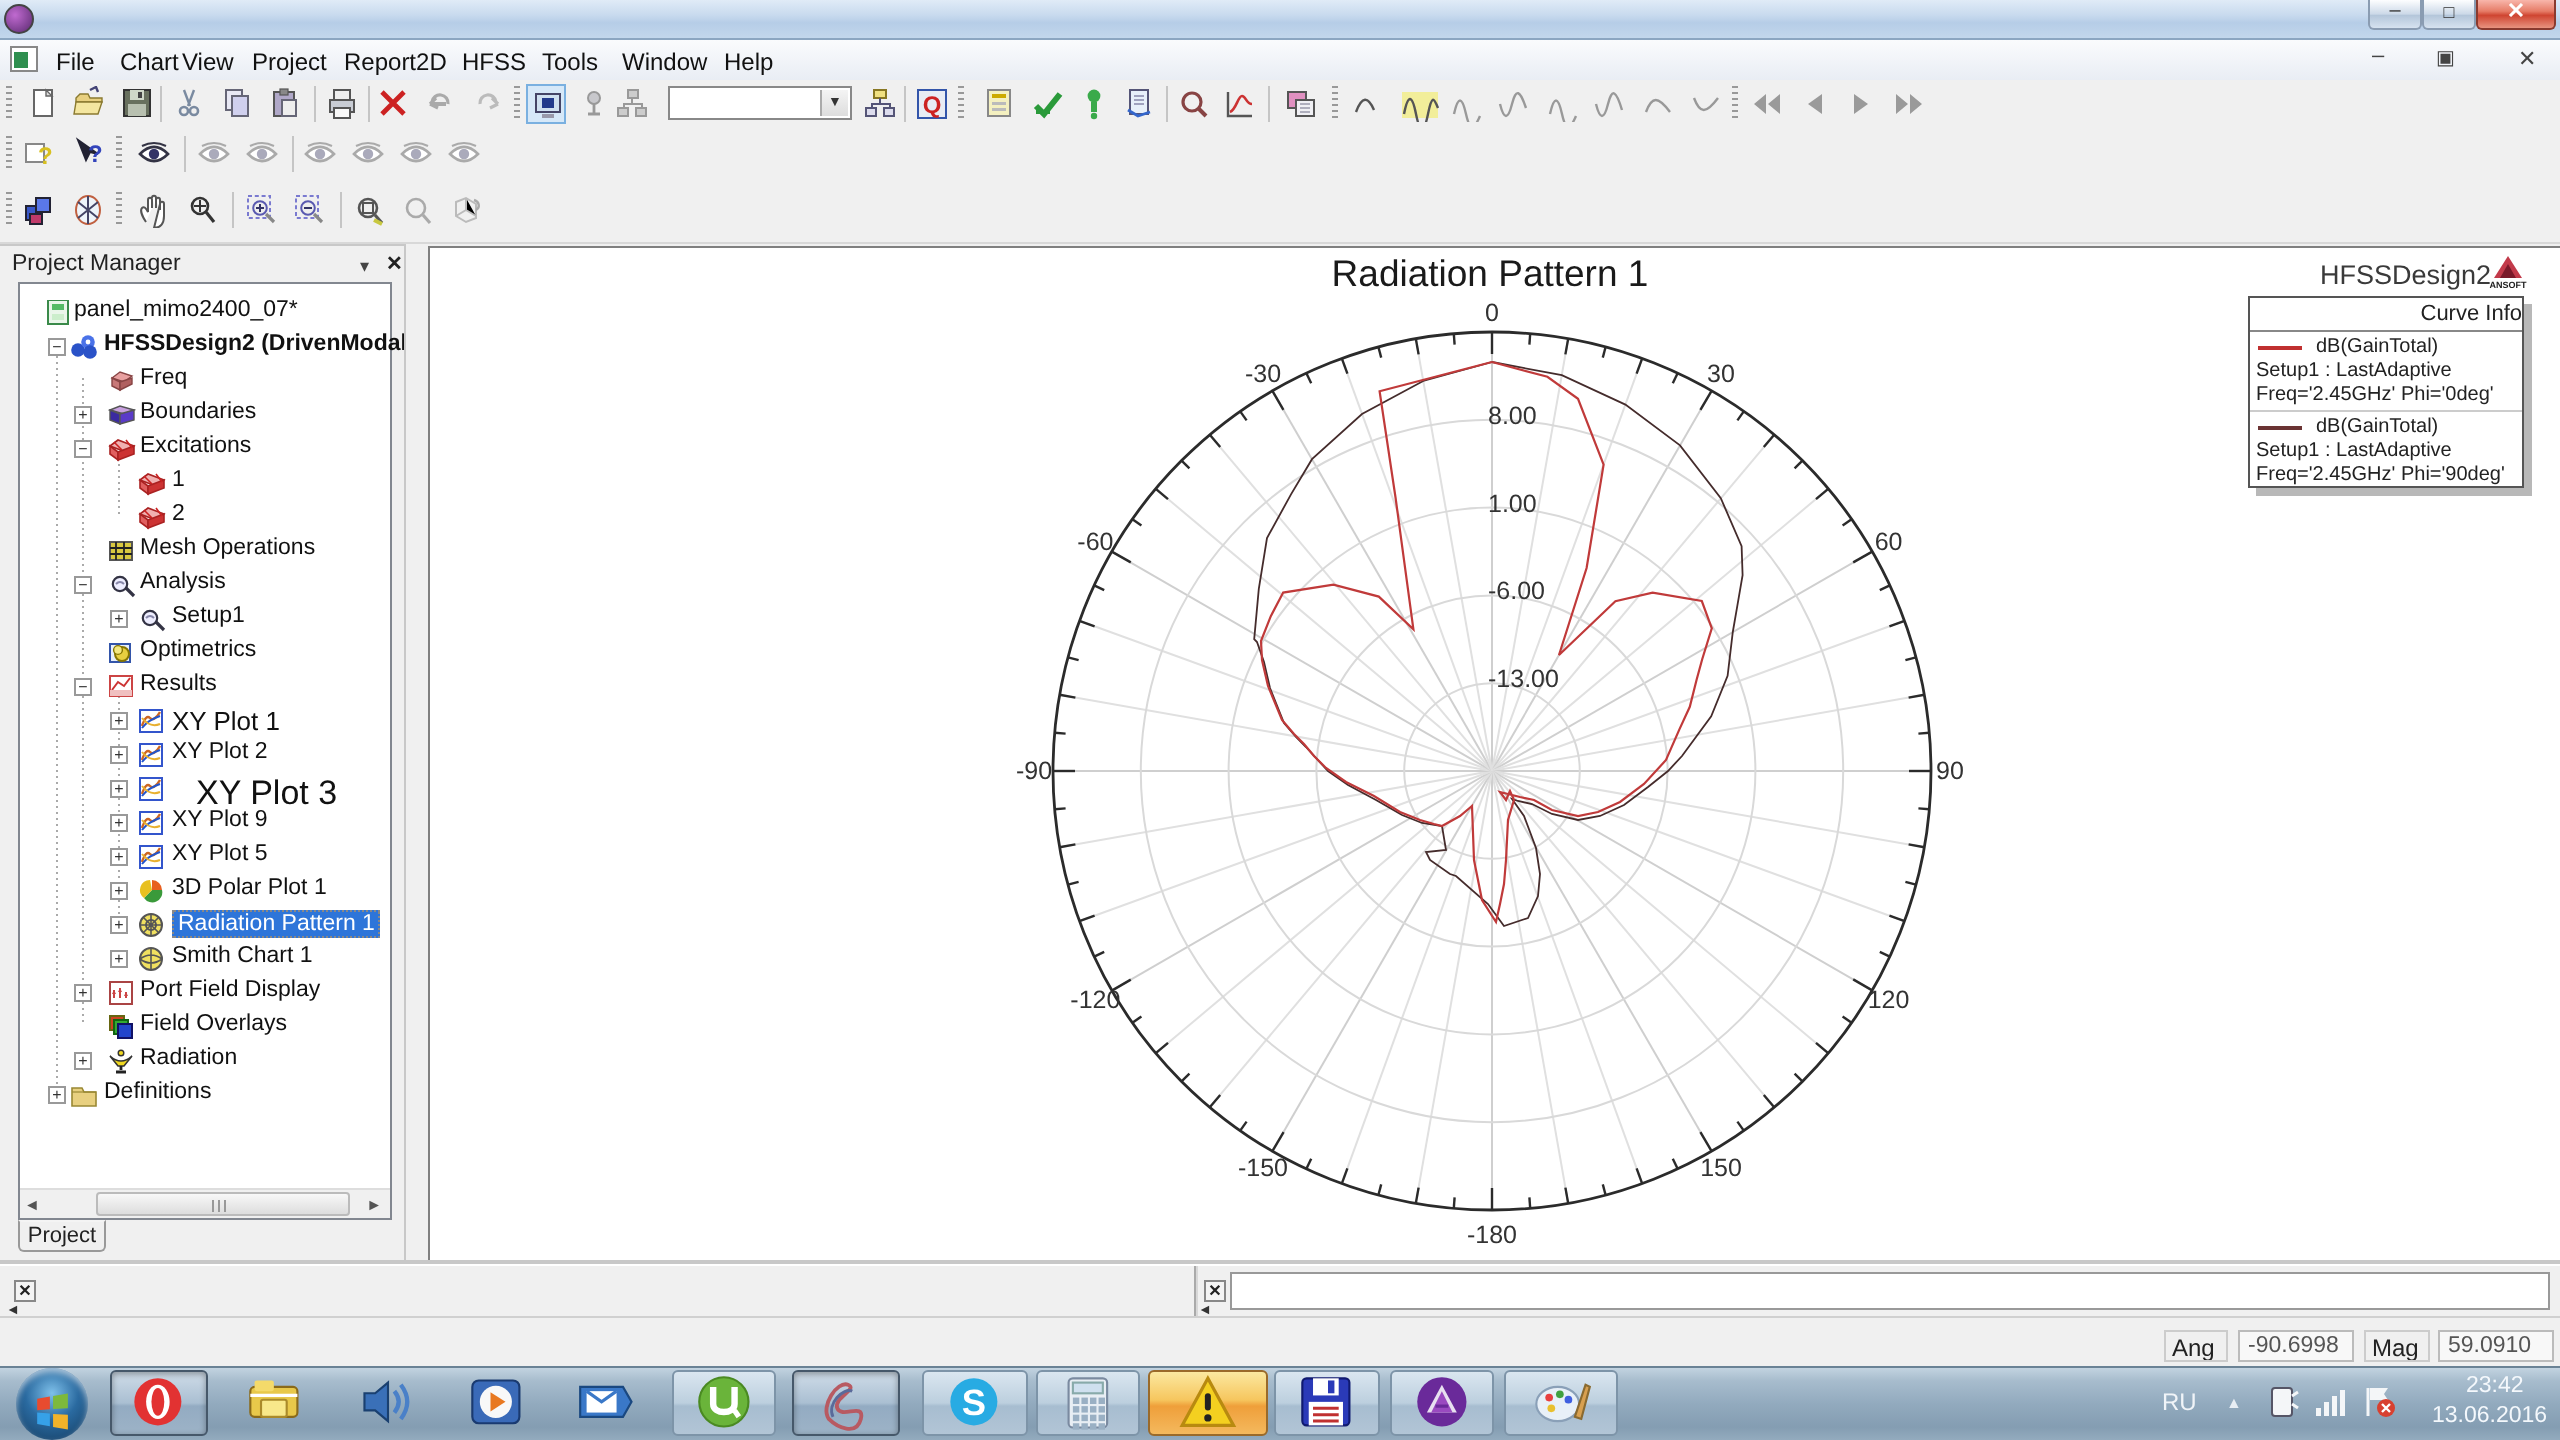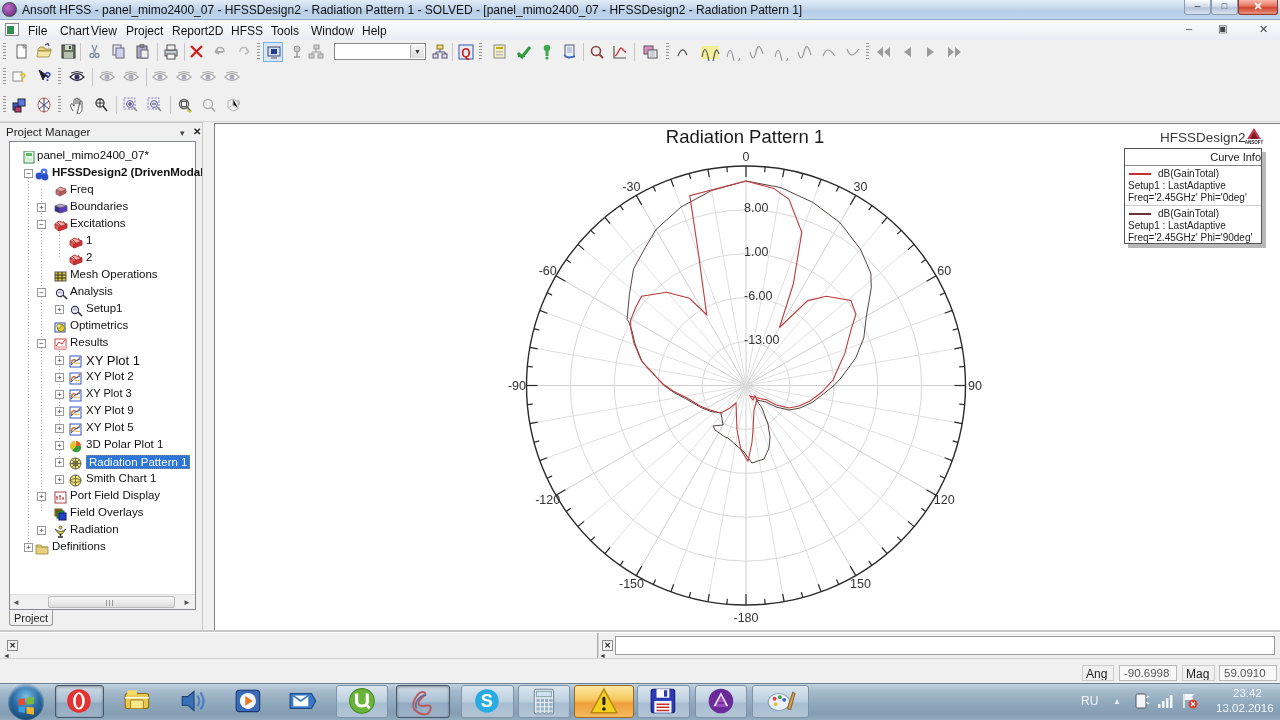--- a/index.html
+++ b/index.html
@@ -2,21 +2,20 @@
 <html><head><meta charset="utf-8"><style>
 *{margin:0;padding:0;box-sizing:border-box}
 body{width:1280px;height:720px;position:relative;overflow:hidden;
  font-family:"Liberation Sans",sans-serif;background:#f0f0f0}
 .abs{position:absolute}
 .txt{white-space:nowrap}
 </style></head><body>
 <div class="abs" style="left:0;top:0;width:1280px;height:20px;
 background:linear-gradient(180deg,#e0ebf7 0%,#c8daee 40%,#b6cde7 60%,#c2d7ec 100%);border-bottom:1px solid #8ba6c1">
 <div class="abs" style="left:2px;top:2px;width:15px;height:15px;border-radius:8px;background:radial-gradient(circle at 35% 35%,#c06ad0,#5a2a70);border:1px solid #444"></div>
-<div class="abs txt" style="left:22px;top:3px;font-size:12px;color:#111">Ansoft HFSS - panel_mimo2400_07 - HFSSDesign2 - Radiation Pattern 1 - SOLVED - [panel_mimo2400_07 - HFSSDesign2 - Radiation Pattern 1]</div>
 <div class="abs" style="left:1184px;top:0;width:27px;height:15px;background:linear-gradient(180deg,#fdfeff,#ccd9e8 50%,#b4c6da 55%,#d6e2ef);border:1px solid #8a9cb2;border-top:0;border-radius:0 0 3px 3px;text-align:center;font-size:10px;color:#333;line-height:11px">–</div>
 <div class="abs" style="left:1211px;top:0;width:27px;height:15px;background:linear-gradient(180deg,#fdfeff,#ccd9e8 50%,#b4c6da 55%,#d6e2ef);border:1px solid #8a9cb2;border-top:0;border-radius:0 0 3px 3px;text-align:center;font-size:9px;color:#333;line-height:13px">□</div>
 <div class="abs" style="left:1238px;top:0;width:40px;height:15px;background:linear-gradient(180deg,#f8b6ab,#e67c67 40%,#cf4531 55%,#e8937f);border:1px solid #8a3a2e;border-top:0;border-radius:0 0 3px 3px;text-align:center;font-size:11px;color:#fff;line-height:13px;font-weight:bold">✕</div>
 </div>
 <div class="abs" style="left:0;top:20px;width:1280px;height:20px;
 background:linear-gradient(180deg,#fafbfd,#e9edf4)">
 <div class="abs" style="left:5px;top:3px;width:14px;height:13px;background:#fff;border:1px solid #888">
       <div class="abs" style="left:1px;top:2px;width:7px;height:8px;background:#2f8f4f"></div>
     </div>
 <div class="abs txt" style="left:28px;top:4px;font-size:12px;color:#111">File</div>
@@ -399,21 +398,21 @@
         <path d="M2 5q4 5 9 3" stroke="#e8b030" stroke-width="1" fill="none"></path>
       </svg></div>
     <div class="abs txt" style="left:76px;top:229px;font-size:11.5px;color:#111">XY Plot 2</div>
     <div class="abs" style="left:45px;top:249px;width:9px;height:9px;background:#fff;border:1px solid #999;font-size:8px;line-height:7px;text-align:center;color:#333">+</div>
     <div class="abs" style="left:59px;top:247px"><svg width="14" height="13">
         <rect x="1" y="1" width="11" height="11" fill="#fff" stroke="#3355cc"></rect>
         <path d="M2 9q2-6 4-4t5-3" stroke="#cc6622" stroke-width="1.2" fill="none"></path>
         <path d="M2 10q3-4 9-6" stroke="#2255cc" stroke-width="1" fill="none"></path>
         <path d="M2 5q4 5 9 3" stroke="#e8b030" stroke-width="1" fill="none"></path>
       </svg></div>
-    <div class="abs txt" style="left:76px;top:246px;font-size:11px;color:#111">XY Plot 3</div>
+    <div class="abs txt" style="left:88px;top:246px;font-size:17px;color:#111">XY Plot 3</div>
     <div class="abs" style="left:45px;top:266px;width:9px;height:9px;background:#fff;border:1px solid #999;font-size:8px;line-height:7px;text-align:center;color:#333">+</div>
     <div class="abs" style="left:59px;top:264px"><svg width="14" height="13">
         <rect x="1" y="1" width="11" height="11" fill="#fff" stroke="#3355cc"></rect>
         <path d="M2 9q2-6 4-4t5-3" stroke="#cc6622" stroke-width="1.2" fill="none"></path>
         <path d="M2 10q3-4 9-6" stroke="#2255cc" stroke-width="1" fill="none"></path>
         <path d="M2 5q4 5 9 3" stroke="#e8b030" stroke-width="1" fill="none"></path>
       </svg></div>
     <div class="abs txt" style="left:76px;top:263px;font-size:11.5px;color:#111">XY Plot 9</div>
     <div class="abs" style="left:45px;top:283px;width:9px;height:9px;background:#fff;border:1px solid #999;font-size:8px;line-height:7px;text-align:center;color:#333">+</div>
     <div class="abs" style="left:59px;top:281px"><svg width="14" height="13">
@@ -771,12 +770,12 @@
         <rect x="13" y="2" width="2.5" height="13"></rect>
       </g>
     </svg></div>
 <div class="abs" style="left:1181px;top:693px;width:18px;height:16px"><svg width="18" height="16">
       <path d="M3 1v14" stroke="#f4f6f8" stroke-width="1.5"></path>
       <path d="M4 1h9l-2 3 2 3H4z" fill="#f4f6f8"></path>
       <circle cx="12" cy="11" r="4.5" fill="#d84030"></circle>
       <path d="M10 9l4 4M14 9l-4 4" stroke="#fff" stroke-width="1.2"></path>
     </svg></div>
 <div class="abs txt" style="left:1233px;top:687px;font-size:11.5px;color:#f4f8fc">23:42</div>
-<div class="abs txt" style="left:1216px;top:702px;font-size:11.5px;color:#f4f8fc">13.02.2016</div>
+<div class="abs txt" style="left:1216px;top:702px;font-size:11.5px;color:#f4f8fc">13.06.2016</div>
 </body></html>

